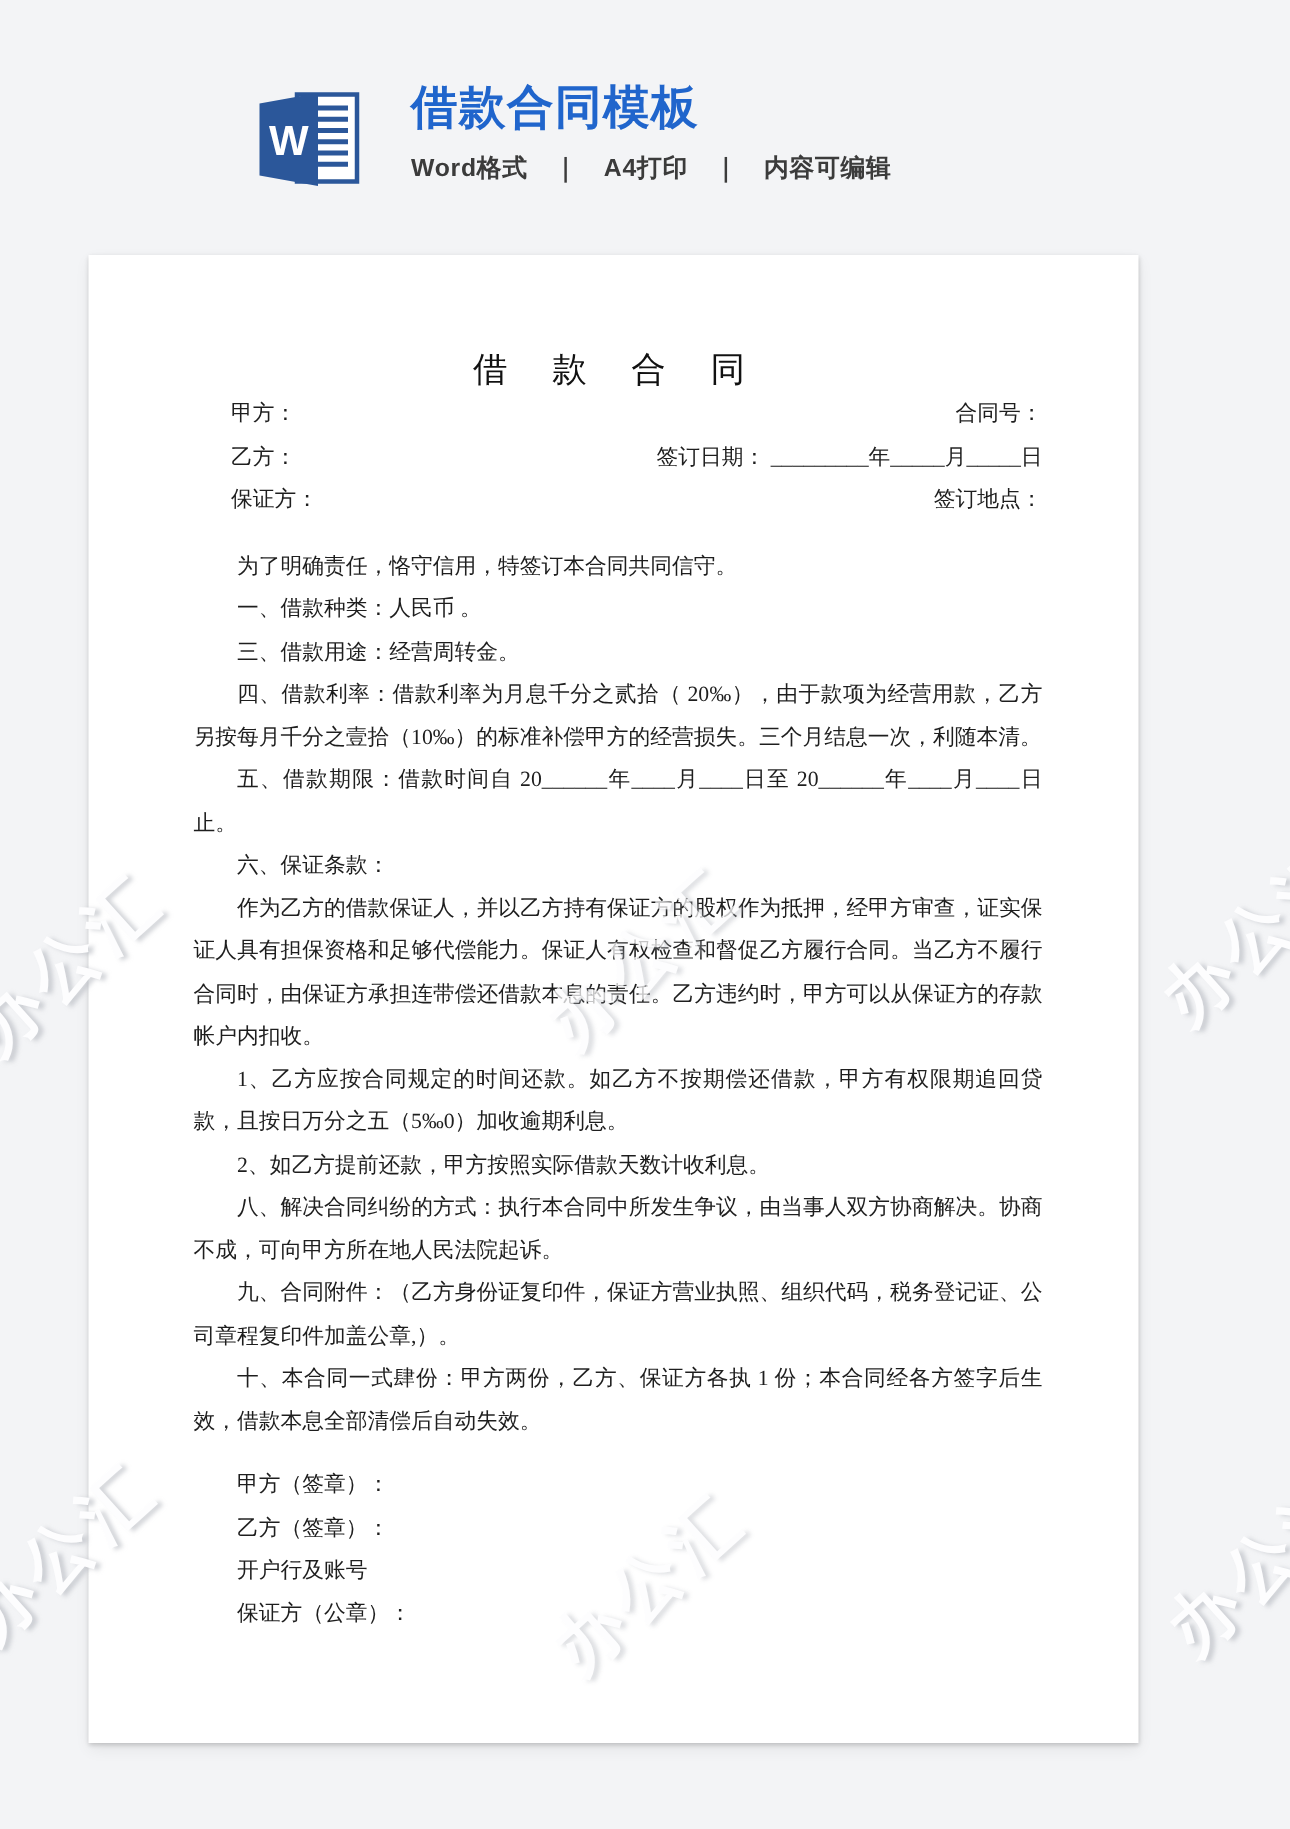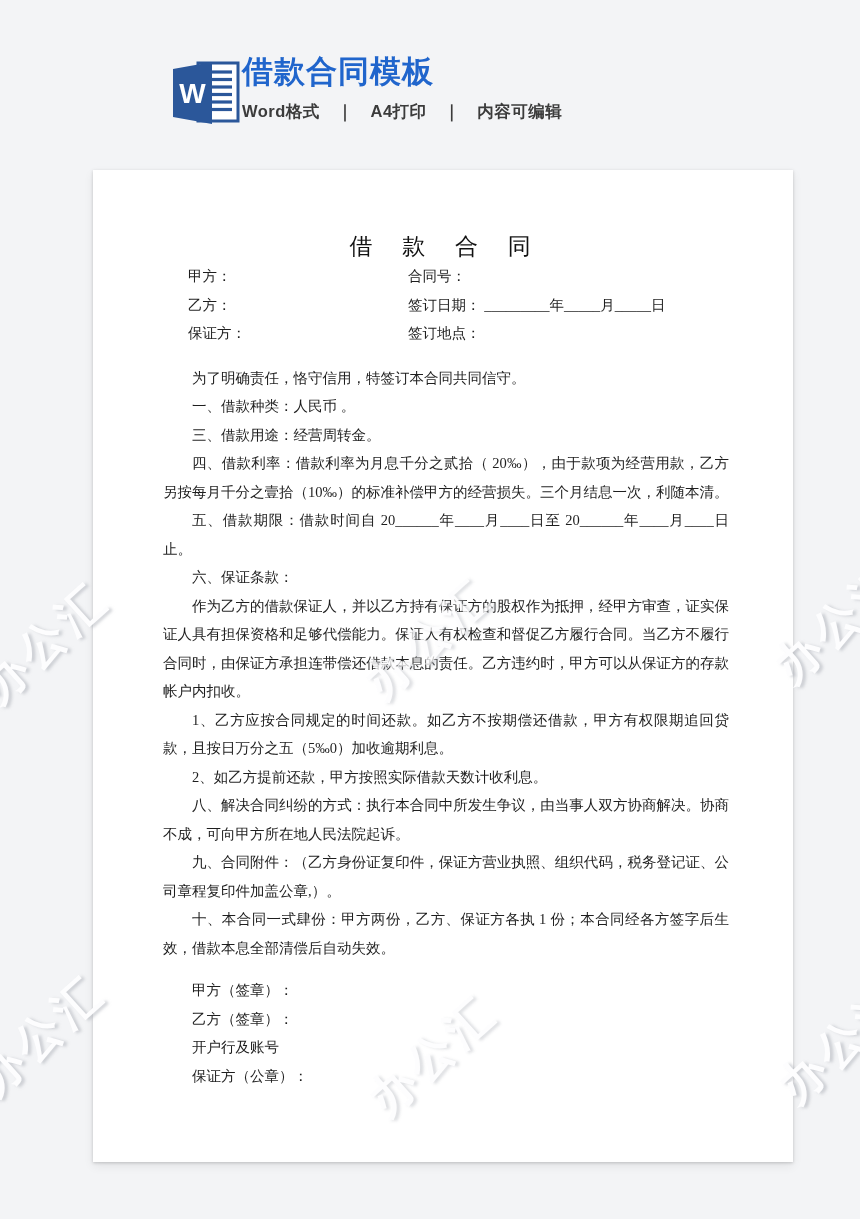--- a/index.html
+++ b/index.html
@@ -22,41 +22,41 @@
     transform: rotate(-42deg);
     white-space: nowrap;
     pointer-events: none;
     z-index: 5;
   }
   .wm.faint { opacity: 0.75; }
 
   
   .header { position: absolute; left: 168px; top: 52px; display: flex; z-index: 2; }
   .word-icon { width: 74px; height: 70px; margin-top: 6px; flex: 0 0 auto; }
-  .header-text { }
+  .header-text { margin-left: 32px; }
   .header-title {
     color: #2065cc;
     font-size: 31px;
     font-weight: bold;
     letter-spacing: 1px;
     line-height: 40px;
   }
   .header-sub {
     margin-top: 9px;
     color: #3b3b3b;
     font-size: 16.5px;
     font-weight: bold;
     letter-spacing: 0.5px;
     text-align: center;
   }
 
   
   .page {
     position: absolute;
-    left: 93px; top: 170px;
+    left: 59px; top: 170px;
     width: 700px; height: 992px;
     background: #ffffff;
     box-shadow: 0 1px 3px rgba(0,0,0,0.18), 0 4px 10px rgba(0,0,0,0.07);
     z-index: 1;
   }
   .doc {
     padding: 62px 64px 0 70px;
     font-family: "Liberation Serif", "DejaVu Serif", serif;
     color: #1e1e1e;
     font-size: 14.5px;
@@ -74,21 +74,21 @@
     margin-top: 16px;
     line-height: 22px;
     padding-right: 1px;
   }
   .no-label { font-size: 13px; color: #222; }
   .no-value { font-size: 19px; color: #c72f2e; letter-spacing: 0.5px; }
 
   .meta { padding-left: 25px; }
   .meta-row { display: flex; line-height: 28.5px; }
   .meta-left { width: 220px; flex: 0 0 auto; }
-  .meta-right { flex: 1; }
+  .meta-right { flex: 1; text-align: right; }
 
   .body-paragraphs { margin-top: 16px; }
   .body-paragraphs p {
     text-indent: 2em;
     line-height: 28.5px;
     text-align: justify;
   }
 
   .signatures { margin-top: 14px; }
   .signatures p { text-indent: 2em; line-height: 28.5px; }

